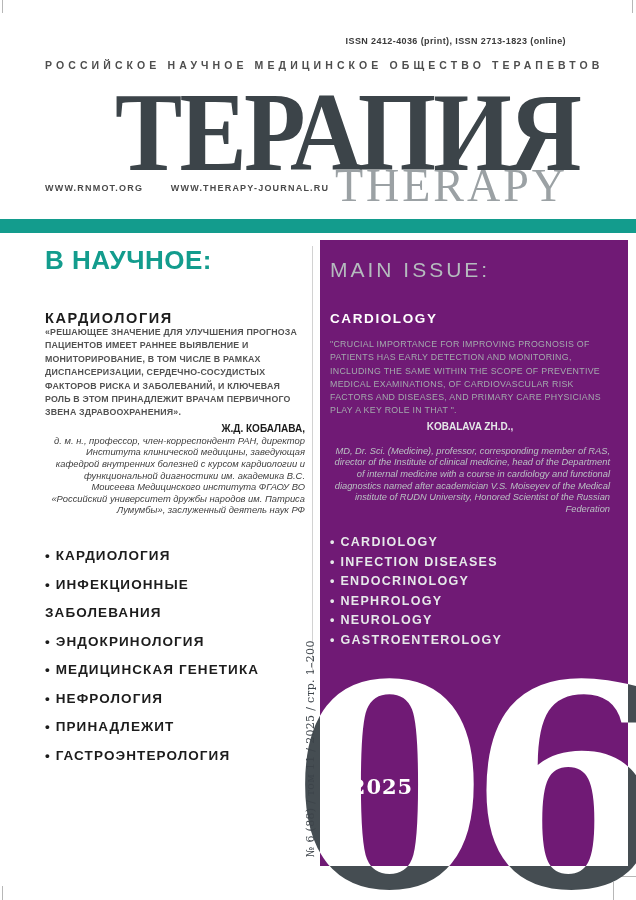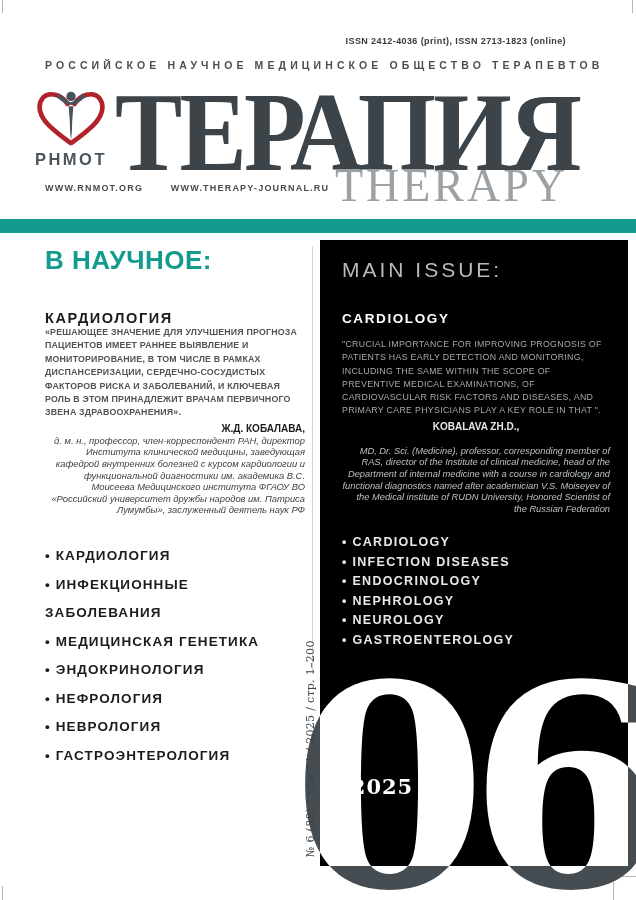--- a/index.html
+++ b/index.html
@@ -35,22 +35,22 @@
   .topics{list-style:none;margin:0;padding:0;}
   .left-topics{margin-top:26px;}
   .left-topics li{font-size:13.5px;font-weight:bold;letter-spacing:1.1px;color:#1c1c1c;line-height:28.5px;}
   .topics li::before{content:"• ";}
   .vrule{position:absolute;left:312px;top:246px;width:1px;height:428px;background:#d2d2d2;}
   
   .digits{font-family:"DejaVu Serif",serif;font-weight:bold;font-size:280px;line-height:280px;
     letter-spacing:-18px;white-space:nowrap;}
   .digits-dark{position:absolute;left:292px;top:648px;color:#454d52;z-index:1;}
   
-  .panel{position:absolute;left:320px;top:240px;width:308px;height:626px;background:#000000;z-index:2;
-    box-sizing:border-box;padding:14px 18px 0 22px;}
+  .panel{position:absolute;left:320px;top:240px;width:308px;height:626px;background:#701a75;z-index:2;
+    box-sizing:border-box;padding:14px 18px 0 10px;}
   .panel-heading{font-size:21px;font-weight:normal;letter-spacing:3px;color:#b5bbbe;margin-top:4px;}
   .panel-section{margin-top:29px;font-size:13.5px;font-weight:bold;letter-spacing:1.6px;color:#ffffff;}
   .panel-quote{margin-top:12px;font-size:8.8px;line-height:13.3px;letter-spacing:.3px;color:#a3aaad;}
   .panel-author{margin-top:3px;text-align:center;font-size:10px;font-weight:bold;color:#e4e7e8;}
   .panel-bio{margin-top:14px;text-align:right;font-style:italic;font-size:9.3px;line-height:11.6px;color:#b9c0c3;}
   .panel-topics{margin-top:18px;}
   .panel-topics li{font-size:12.5px;font-weight:bold;letter-spacing:1.3px;color:#e6e9ea;line-height:19.5px;}
   .panel-clip{position:absolute;left:320px;top:240px;width:308px;height:626px;overflow:hidden;z-index:3;pointer-events:none;}
   .digits-white{position:absolute;left:-28px;top:408px;color:#ffffff;}
   .year-label{position:absolute;left:338px;top:774px;width:88px;text-align:center;z-index:4;
@@ -66,54 +66,42 @@
 
   <span class="crop" style="left:2px;top:0;width:1px;height:13px;"></span>
   <span class="crop" style="left:632px;top:0;width:1px;height:13px;"></span>
   <span class="crop" style="left:2px;top:886px;width:1px;height:14px;"></span>
   <span class="crop" style="left:621px;top:876px;width:15px;height:1px;"></span>
   <span class="crop" style="left:613px;top:882px;width:1px;height:18px;"></span>
 
   <div class="issn">ISSN 2412-4036 (print), ISSN 2713-1823 (online)</div>
   <div class="society">РОССИЙСКОЕ НАУЧНОЕ МЕДИЦИНСКОЕ ОБЩЕСТВО ТЕРАПЕВТОВ</div>
 
-  <div class="logo">
-    <svg width="70" height="58" viewBox="0 0 120 100">
-
-      <path d="M54 24 C44 8 22 2 12 13 C0 27 7 46 21 60 C33 72 48 83 59 91" fill="none" stroke="#b2222b" stroke-width="8" stroke-linecap="round"></path>
-      <path d="M66 24 C76 8 98 2 108 13 C120 27 113 46 99 60 C87 72 72 83 61 91" fill="none" stroke="#b2222b" stroke-width="8" stroke-linecap="round"></path>
-
-      <circle cx="60" cy="11" r="8" fill="#46525c"></circle>
-      <path d="M60 26 C52 25 43 20 35 11 L40 6 C48 15 55 20 60 21 C65 20 72 15 80 6 L85 11 C77 20 68 25 60 26 Z" fill="#46525c"></path>
-      <path d="M56 28 L64 28 L62 55 C62 68 61 78 60 86 C59 78 58 68 58 55 Z" fill="#46525c"></path>
-    </svg>
-    <span class="logo-text">РНМОТ</span>
-  </div>
   <div class="title-ru">ТЕРАПИЯ</div>
   <div class="title-en">THERAPY</div>
   <div class="urls">
     <span>WWW.RNMOT.ORG</span>
     <span>WWW.THERAPY-JOURNAL.RU</span>
   </div>
 
   <div class="teal-bar"></div>
 
   <div class="left-col">
     <div class="left-heading">В НАУЧНОЕ:</div>
     <div class="left-section">КАРДИОЛОГИЯ</div>
     <div class="left-quote">«РЕШАЮЩЕЕ ЗНАЧЕНИЕ ДЛЯ УЛУЧШЕНИЯ ПРОГНОЗА ПАЦИЕНТОВ ИМЕЕТ РАННЕЕ ВЫЯВЛЕНИЕ И МОНИТОРИРОВАНИЕ, В ТОМ ЧИСЛЕ В РАМКАХ ДИСПАНСЕРИЗАЦИИ, СЕРДЕЧНО-СОСУДИСТЫХ ФАКТОРОВ РИСКА И ЗАБОЛЕВАНИЙ, И КЛЮЧЕВАЯ РОЛЬ В ЭТОМ ПРИНАДЛЕЖИТ ВРАЧАМ ПЕРВИЧНОГО ЗВЕНА ЗДРАВООХРАНЕНИЯ».</div>
     <div class="left-author">Ж.Д. КОБАЛАВА,</div>
     <div class="left-bio">д. м. н., профессор, член-корреспондент РАН, директор Института клинической медицины, заведующая кафедрой внутренних болезней с курсом кардиологии и функциональной диагностики им. академика В.С. Моисеева Медицинского института ФГАОУ ВО «Российский университет дружбы народов им. Патриса Лумумбы», заслуженный деятель наук РФ</div>
     <ul class="topics left-topics">
       <li>КАРДИОЛОГИЯ</li>
       <li>ИНФЕКЦИОННЫЕ ЗАБОЛЕВАНИЯ</li>
+      <li>ЭНДОКРИНОЛОГИЯ</li>
       <li>МЕДИЦИНСКАЯ ГЕНЕТИКА</li>
-      <li>ЭНДОКРИНОЛОГИЯ</li>
       <li>НЕФРОЛОГИЯ</li>
-      <li>НЕВРОЛОГИЯ</li>
+      <li>ПРИНАДЛЕЖИТ</li>
       <li>ГАСТРОЭНТЕРОЛОГИЯ</li>
     </ul>
   </div>
 
   <div class="vrule"></div>
 
   <div class="digits digits-dark">06</div>
 
   <div class="panel">
     <div class="panel-heading">MAIN ISSUE:</div>

